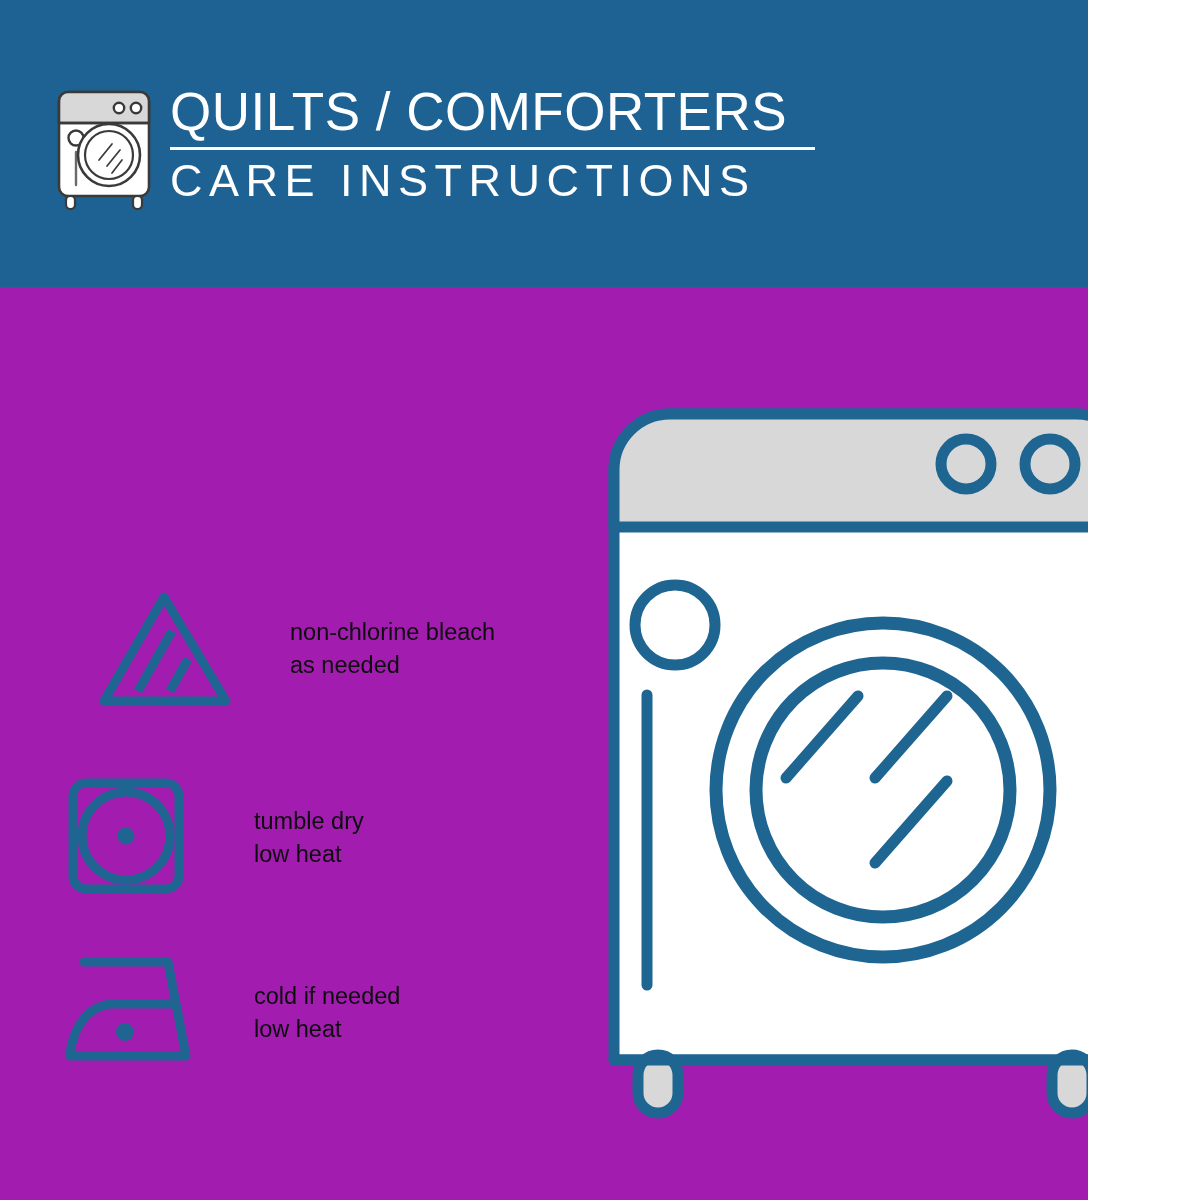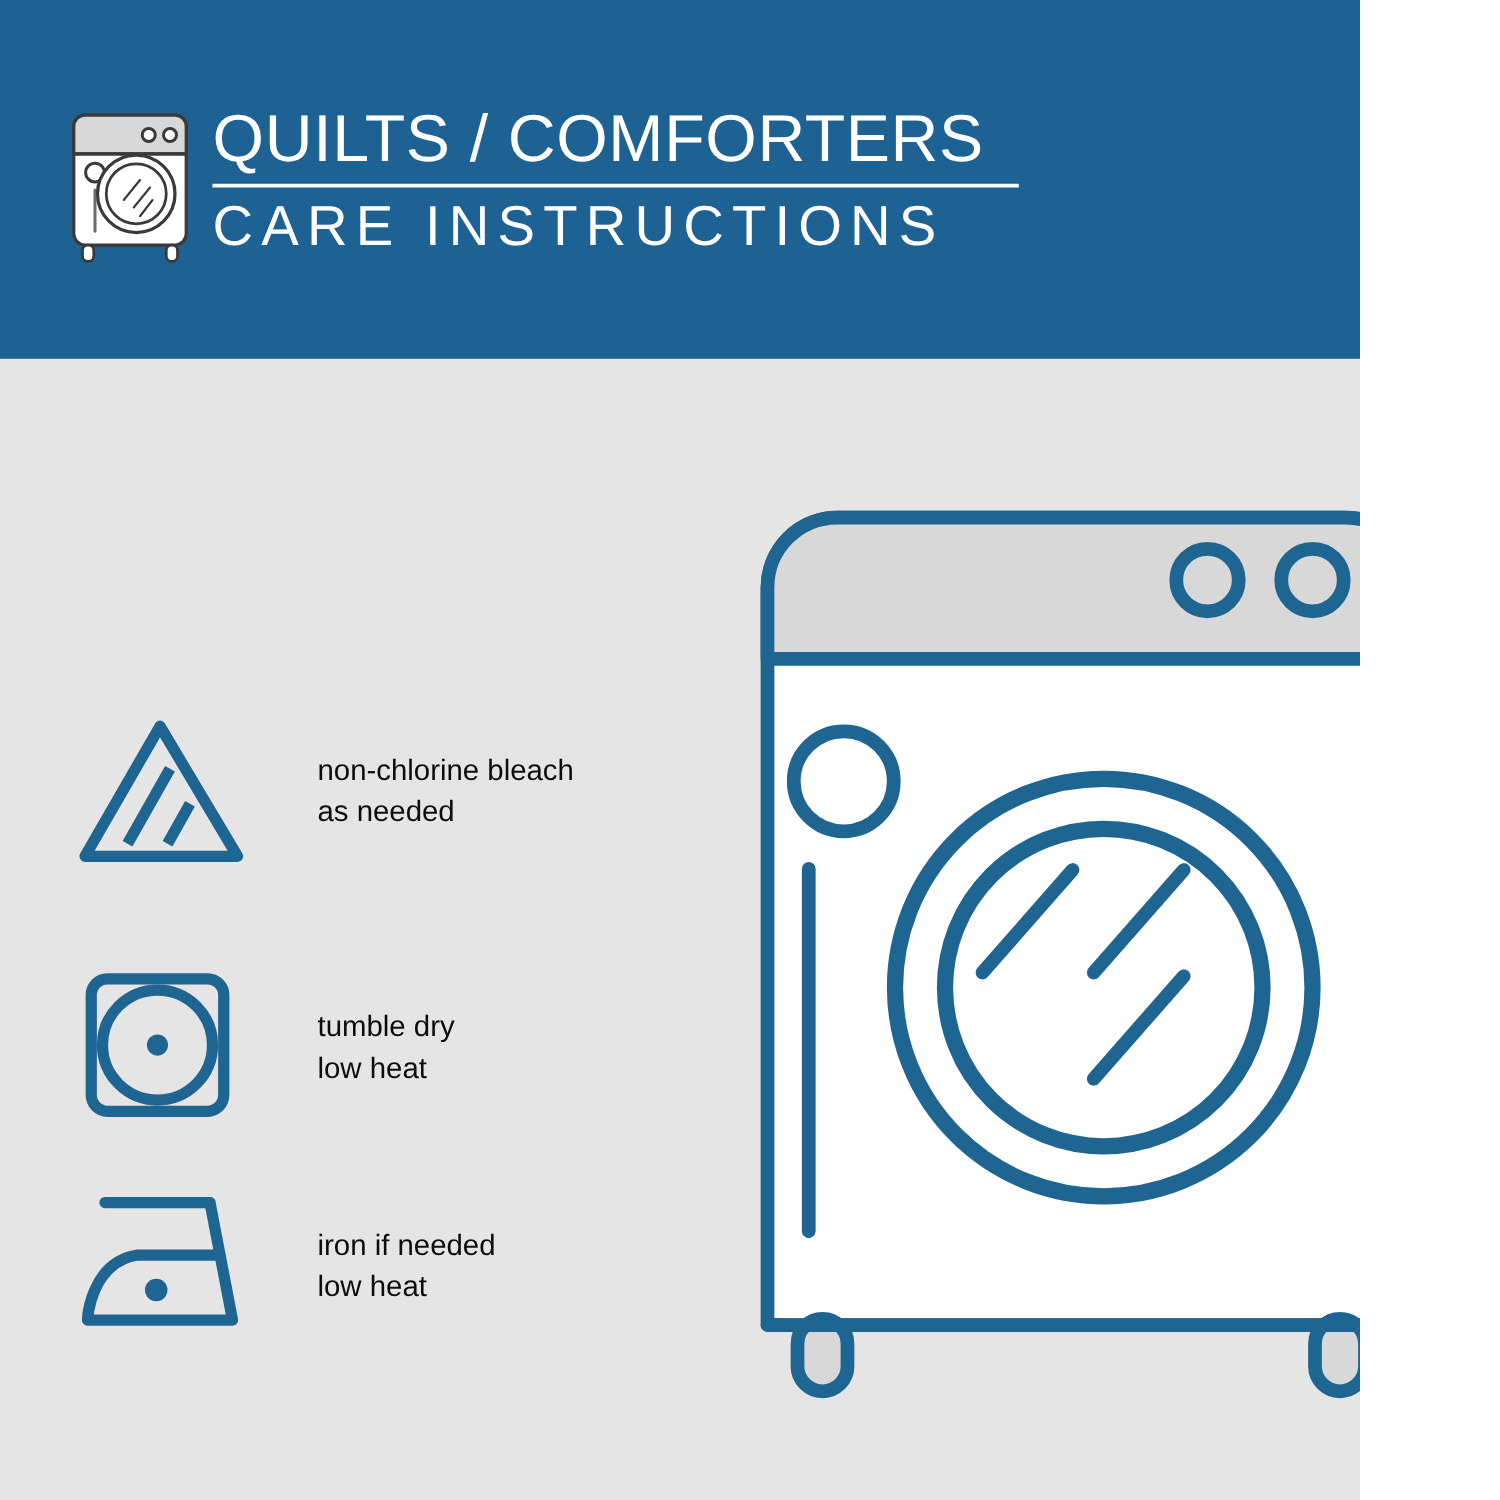--- a/index.html
+++ b/index.html
@@ -8,21 +8,21 @@
     background: #ffffff;
   }
   body {
     font-family: "Liberation Sans", sans-serif;
     -webkit-font-smoothing: antialiased;
   }
   #page {
     position: relative;
     width: 1088px;
     height: 1200px;
-    background: #e5e5e5;
+    background: #a21caf;
     overflow: hidden;
   }
 
   
   #header {
     position: absolute;
     left: 0;
     top: 0;
     width: 1200px;
     height: 287px;
@@ -143,21 +143,21 @@
       <div id="title-line2">CARE INSTRUCTIONS</div>
     </div>
 
   </div>
 
   <div id="care-list">
 
     <div class="care-row" style="top:125px;">
     </div>
 
-    <div class="care-row" style="top:288px;">
+    <div class="care-row" style="top:304px;margin-left:36px;">
       <div class="care-symbol">
         <svg viewBox="0 0 140 118" width="140" height="118" xmlns="http://www.w3.org/2000/svg">
 
           <path d="M66 6 L128 110 L6 110 Z" fill="none" stroke="#1f6592" stroke-width="9" stroke-linejoin="round"></path>
 
           <line x1="74" y1="40" x2="40" y2="100" stroke="#1f6592" stroke-width="9" stroke-linecap="butt"></line>
           <line x1="90" y1="68" x2="72" y2="100" stroke="#1f6592" stroke-width="9" stroke-linecap="butt"></line>
         </svg>
       </div>
       <div class="care-label" style="top:25px;">non-chlorine bleach
@@ -179,21 +179,21 @@
     <div class="care-row" style="top:665px;">
       <div class="care-symbol">
         <svg viewBox="0 0 140 118" width="140" height="118" xmlns="http://www.w3.org/2000/svg">
 
           <path d="M22 10 L106 10 L124 104 L8 104
                    C 8 104, 10 58, 48 52 L112 52" fill="none" stroke="#1f6592" stroke-width="9" stroke-linecap="round" stroke-linejoin="round"></path>
 
           <circle cx="63" cy="80" r="9" fill="#1f6592"></circle>
         </svg>
       </div>
-      <div class="care-label" style="top:28px;">iron if needed
+      <div class="care-label" style="top:28px;">cold if needed
 low heat</div>
     </div>
 
   </div>
 
   <div id="machine-illustration">
     <svg viewBox="0 0 560 730" width="560" height="730" xmlns="http://www.w3.org/2000/svg">
 
       <path d="M14 70 a56 56 0 0 1 56 -56 h406 a56 56 0 0 1 56 56 v590 h-518 z" fill="#ffffff" stroke="#1f6592" stroke-width="11" stroke-linejoin="round"></path>
 

